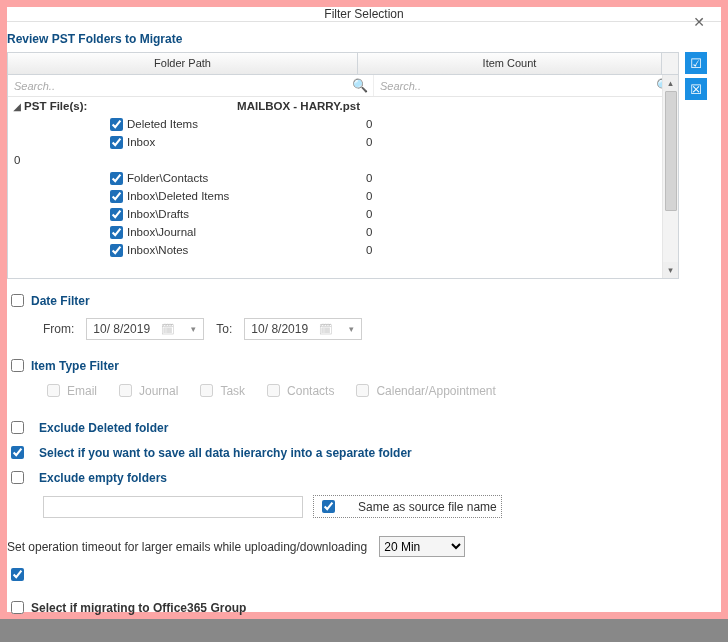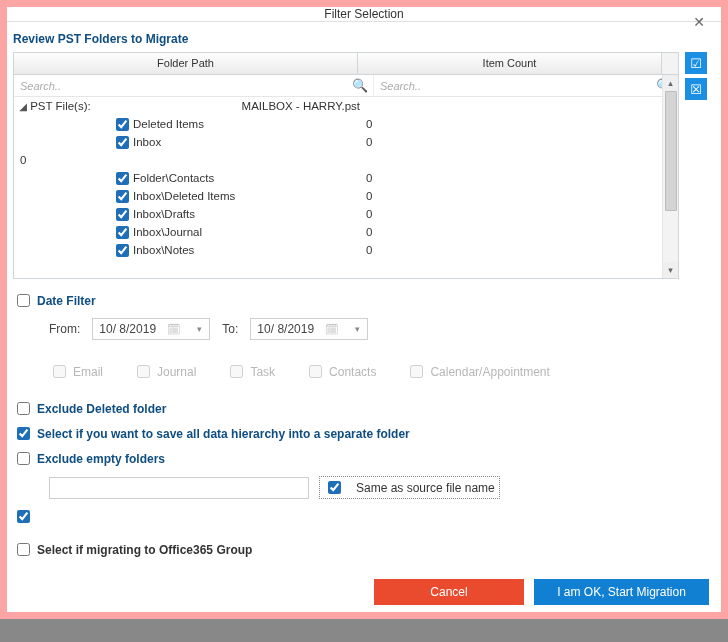--- a/index.html
+++ b/index.html
@@ -26,21 +26,21 @@
     font-size: 12px;
     color: #333;
   }
   .titlebar .close {
     position: absolute; right: 0; top: 0;
     width: 44px; height: 29px;
     display: flex; align-items: center; justify-content: center;
     font-size: 14px; color: #666;
     cursor: default;
   }
-  .content { flex: 1; padding: 10px 14px 12px 6px; display:flex; flex-direction:column; }
+  .content { flex: 1; padding: 10px 14px 12px 0; display:flex; flex-direction:column; }
   .section-title { color: #0f4e82; font-weight: 600; font-size: 12px; margin-bottom: 6px; }
 
   .grid-wrap { display:flex; gap:6px; }
   .grid {
     flex:1;
     border: 1px solid #d0d5da;
     height: 227px;
     overflow: hidden;
     position: relative;
     background:#fff;
@@ -70,41 +70,41 @@
   .sb-track { flex:1; width:16px; position:relative; }
   .sb-thumb { position:absolute; left:2px; right:2px; top:0; height:120px; background:#d4d4d4; border:1px solid #bcbcbc; border-radius:1px;}
 
   .tree-area { position:absolute; top:44px; left:0; right:16px; bottom:0; overflow:hidden; }
   .tree-row { display:flex; height:18px; align-items:center; font-size:11.5px; }
   .tree-path { flex:1; display:flex; align-items:center; overflow:hidden; white-space:nowrap; }
   .tree-count { width:302px; padding-left:6px; color:#333; }
   .tw-indent { display:inline-block; }
   .twist { display:inline-block; width:10px; color:#555; font-size:10px; margin-right:2px;}
   .cb { width:13px; height:13px; margin-right:4px; accent-color:#1e6fb8;}
-  .pst-root { font-weight:normal; }
+  .pst-root { font-weight:bold; }
 
   .side-btns { display:flex; flex-direction:column; gap:4px; }
   .side-btn { width:22px; height:22px; background:#1a8fe3; display:flex; align-items:center; justify-content:center; color:#fff; font-size:13px;}
 
   .filter-row { margin-top:12px; }
   .blue-label { color:#0f4e82; font-weight:600; font-size:12px; display:flex; align-items:center; gap:4px;}
-  .checkline { display:flex; align-items:center; gap:4px; font-size:12px; color:#0f4e82; font-weight:600; margin-top:6px;}
+  .checkline { display:flex; align-items:center; gap:12px; font-size:12px; color:#0f4e82; font-weight:600; margin-top:6px;}
   .cb-big { width:13px; height:13px; accent-color:#1e6fb8; }
 
   .datepick-row { display:flex; align-items:center; gap:12px; margin:8px 0 4px 36px; font-size:12px; color:#444;}
   .datepick { display:inline-flex; align-items:center; border:1px solid #cfcfcf; height:22px; width:118px; padding:0 2px 0 6px; background:#fff; color:#444;}
   .datepick .dd { margin-left:auto; width:16px; text-align:center; color:#888; font-size:9px;}
 
-  .itemtypes { display:flex; gap:30px; margin:6px 0 4px 36px; color:#b7b7b7; font-size:12px;}
+  .itemtypes { display:flex; gap:18px; margin:6px 0 4px 36px; color:#b7b7b7; font-size:12px;}
   .itemtypes label { display:flex; align-items:center; gap:4px; }
   .itemtypes input { accent-color:#bbb; }
 
   .sep-folder-row { display:flex; align-items:center; gap:10px; margin:8px 0 0 36px;}
   .text-input { border:1px solid #cfcfcf; height:22px; width:260px; padding:0 6px; font-size:12px; background:#fff;}
-  .bordered-check { border:1px dotted #888; padding:1px 4px; display:inline-flex; align-items:center; gap:12px;}
+  .bordered-check { border:1px dotted #888; padding:1px 4px; display:inline-flex; align-items:center; gap:20px;}
 
   .timeout-row { display:flex; align-items:center; gap:12px; margin-top:18px; font-size:12px; color:#333;}
   select.sel { border:1px solid #a4a4a4; height:21px; font-size:12px; width:86px; background:#f5f5f5;}
 
   .skip-row { margin-top:8px; display:flex; align-items:center; gap:4px; font-size:12px; color:#c22a1e; font-weight:600;}
   .o365-row { margin-top:14px; display:flex; align-items:center; gap:4px; font-size:12px; color:#333; font-weight:600;}
 
   .footer { display:flex; gap:10px; justify-content:flex-end; padding:8px 12px 12px 12px;}
   .btn { height:26px; min-width:88px; padding:0 14px; font-size:12px; display:flex; align-items:center; justify-content:center; border:none; color:#fff; cursor:default;}
   .btn-cancel { background:#ea4a2d; width:150px;}
@@ -257,20 +257,24 @@
         <span>To:</span>
         <span class="datepick">
           <span>10/  8/2019</span>
           <span style="margin-left:auto;color:#bbb;font-size:11px;">🗓</span>
           <span class="dd">▾</span>
         </span>
       </div>
     </div>
 
     <div class="filter-row">
+      <label class="blue-label">
+        <input type="checkbox" class="cb-big" style="">
+        <span>Item Type Filter</span>
+      </label>
       <div class="itemtypes">
         <label>
             <input type="checkbox" disabled="" style="">
             <span>Email</span>
           </label>
         <label>
             <input type="checkbox" disabled="" style="">
             <span>Journal</span>
           </label>
         <label>
@@ -301,20 +305,26 @@
       <span>Exclude empty folders</span>
     </label>
     <div class="sep-folder-row">
       <input class="text-input" value="" style="">
       <span class="bordered-check">
         <input type="checkbox" class="cb-big" checked="" style="">
         <span>Same as source file name</span>
       </span>
     </div>
 
+    <div class="timeout-row">
+      <span>Set operation timeout for larger emails while uploading/downloading</span>
+      <select class="sel">
+        <option>20 Min</option>
+      </select>
+    </div>
 
     <label class="skip-row">
       <input type="checkbox" class="cb-big" checked="" style="">
     </label>
 
     <label class="o365-row">
       <input type="checkbox" class="cb-big" style="">
       <span>Select if migrating to Office365 Group</span>
     </label>
   </div>

